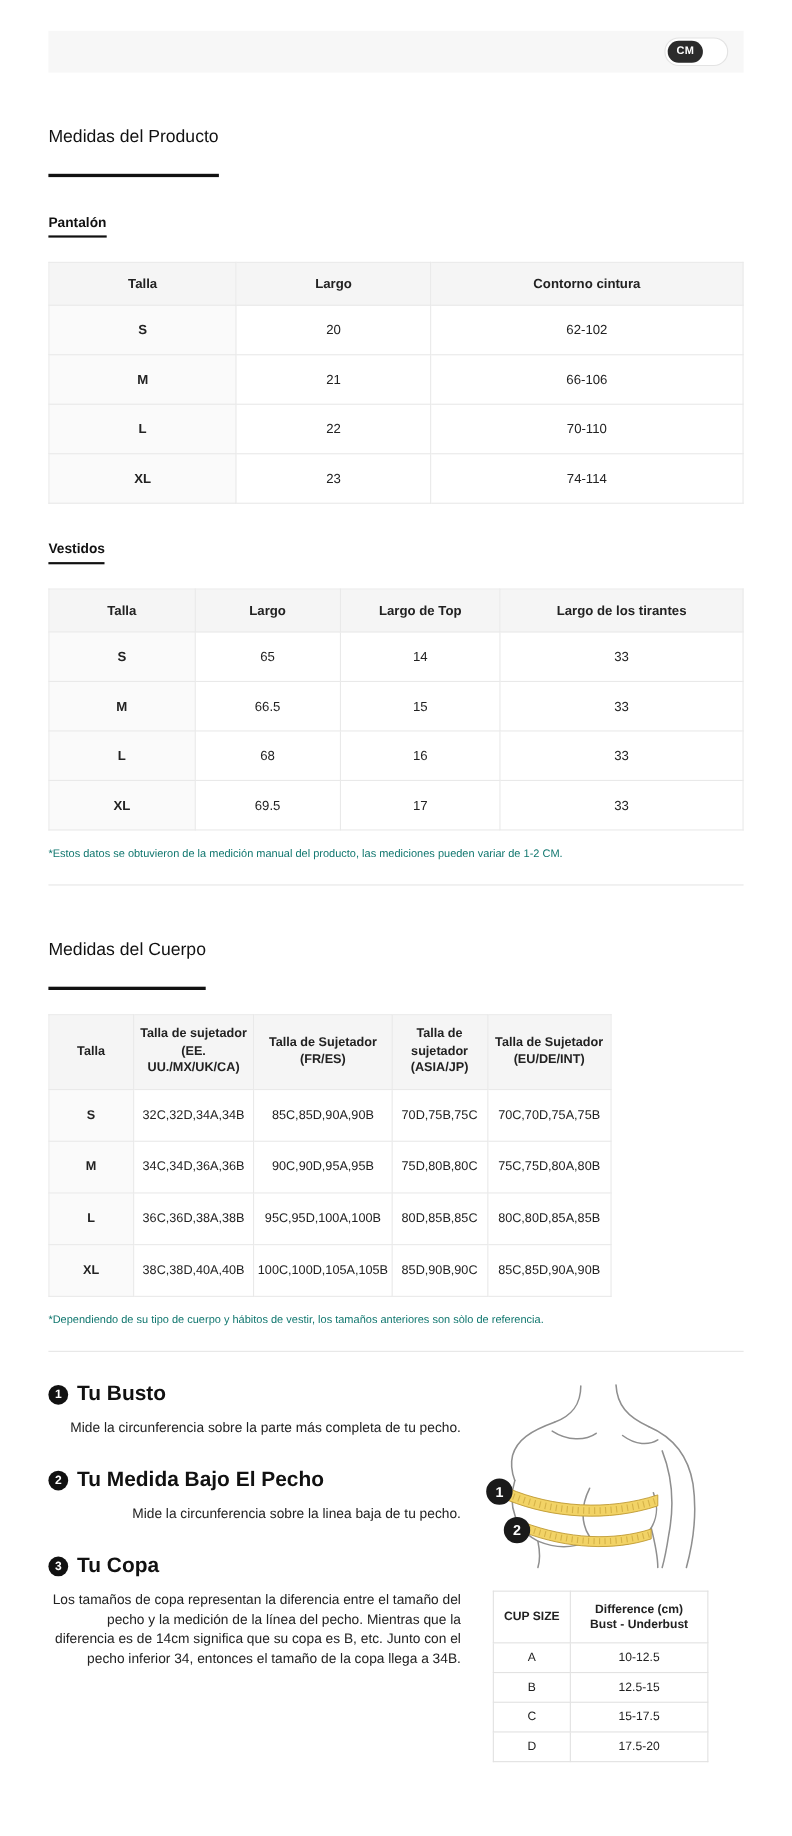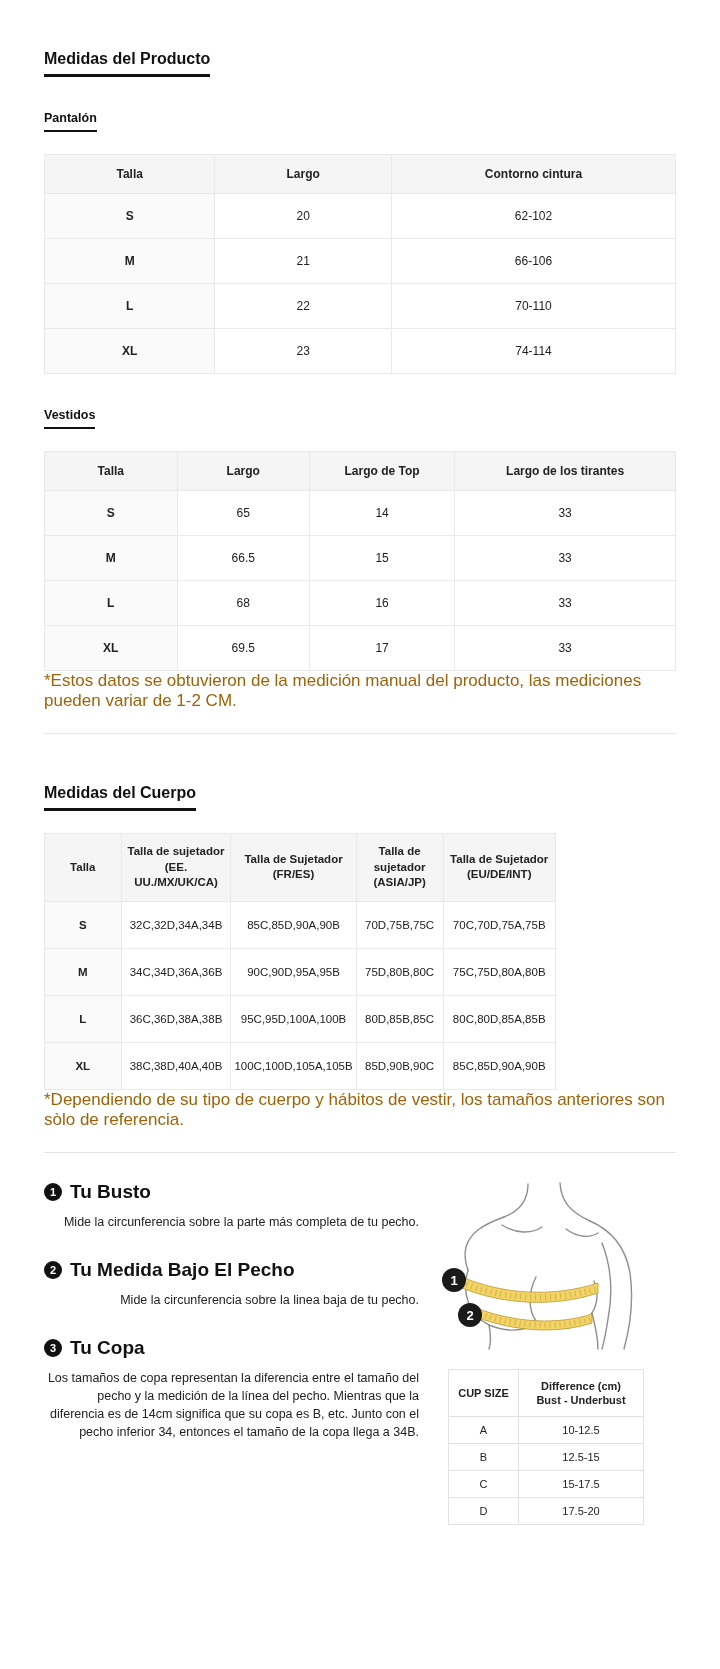--- a/index.html
+++ b/index.html
@@ -19,41 +19,41 @@
   .unit-toggle {
     width:58px; height:26px; background:#fff; border:1px solid #e3e3e3;
     border-radius:14px; display:flex; align-items:center; padding:2px; cursor:pointer;
   }
   .unit-knob {
     background:#2b2b2b; color:#fff; font-size:10px; font-weight:bold;
     border-radius:11px; padding:5px 8px; line-height:1; letter-spacing:.3px;
   }
 
   .section-title {
-    font-size:16px; font-weight:bold; color:#111; display:inline-block;
-    border-bottom:3px solid #111; padding-bottom:6px; margin:50px 0 0;
+    font-size:16px; font-weight:normal; color:#111; display:inline-block;
+    border-bottom:3px solid #111; padding-bottom:24px; margin:50px 0 0;
   }
   .sub-title {
     font-size:12.5px; font-weight:bold; color:#111; display:inline-block;
     border-bottom:2.5px solid #111; padding-bottom:5px; margin:34px 0 0;
   }
 
   table.size { width:100%; border-collapse:collapse; margin-top:22px; font-size:12px; color:#222; }
   table.size th { background:#f5f5f5; font-weight:bold; padding:12px 6px; }
   table.size th, table.size td { border:1px solid #e9e9e9; text-align:center; }
   table.size td { padding:15px 6px; }
   table.size td.rowhead { background:#fafafa; font-weight:bold; }
 
   table.body-size { width:81%; border-collapse:collapse; margin-top:22px; font-size:11.5px; color:#222; }
   table.body-size th { background:#f5f5f5; font-weight:bold; padding:10px 4px; line-height:1.35; }
   table.body-size th, table.body-size td { border:1px solid #e9e9e9; text-align:center; }
   table.body-size td { padding:17px 3px; }
   table.body-size td.rowhead { background:#fafafa; font-weight:bold; }
 
-  .footnote { font-size:17px; color:#a16207; }
+  .footnote { font-size:10px; color:#0f766e; margin-top:16px; }
   .divider { border-top:1px solid #e6e6e6; margin-top:22px; }
 
   .howto-title { font-size:18px; font-weight:normal; color:#333; margin-top:30px; }
   .howto-flex { display:flex; margin-top:28px; }
   .steps { width:375px; }
   .step { margin-bottom:28px; }
   .step-head { display:flex; align-items:center; }
   .step-badge {
     width:18px; height:18px; border-radius:50%; background:#111; color:#fff;
     font-size:11px; font-weight:bold; display:inline-flex; align-items:center;
@@ -70,20 +70,25 @@
   table.cup th { font-weight:bold; padding:9px 6px; line-height:1.3; }
   table.cup td { padding:7px 4px; }
   .cup-h2 { display:block; }
 </style>
 </head>
 <body>
 
 <div class="container">
 
 
+  <div class="unit-bar">
+    <div class="unit-toggle">
+      <span class="unit-knob">CM</span>
+    </div>
+  </div>
 
   <div>
     <span class="section-title">Medidas del Producto</span>
   </div>
 
   <div>
     <span class="sub-title">Pantalón</span>
   </div>
 
   <table class="size">

